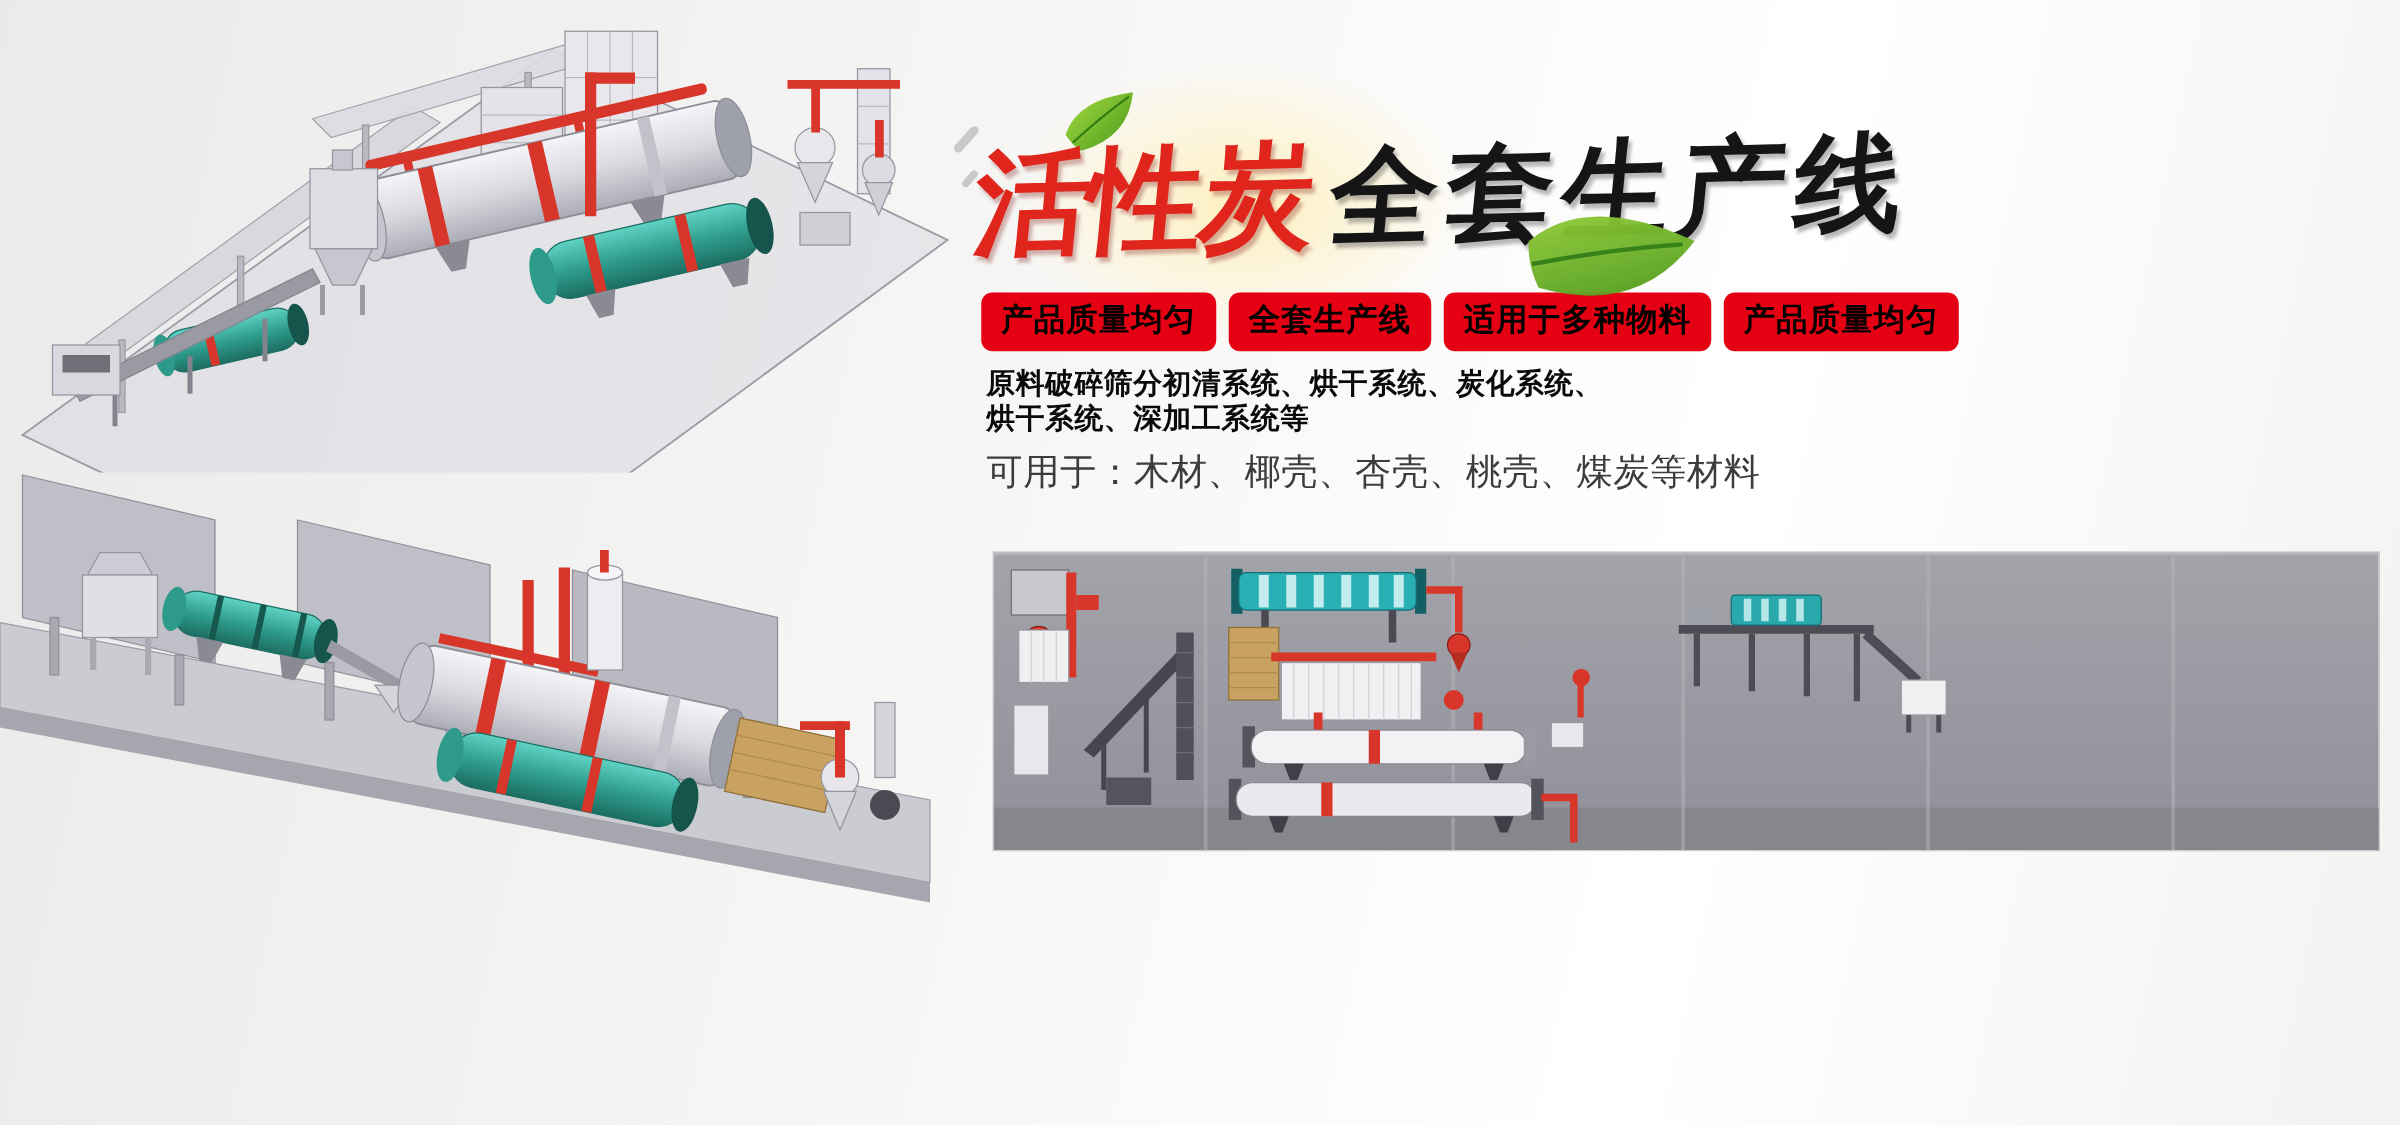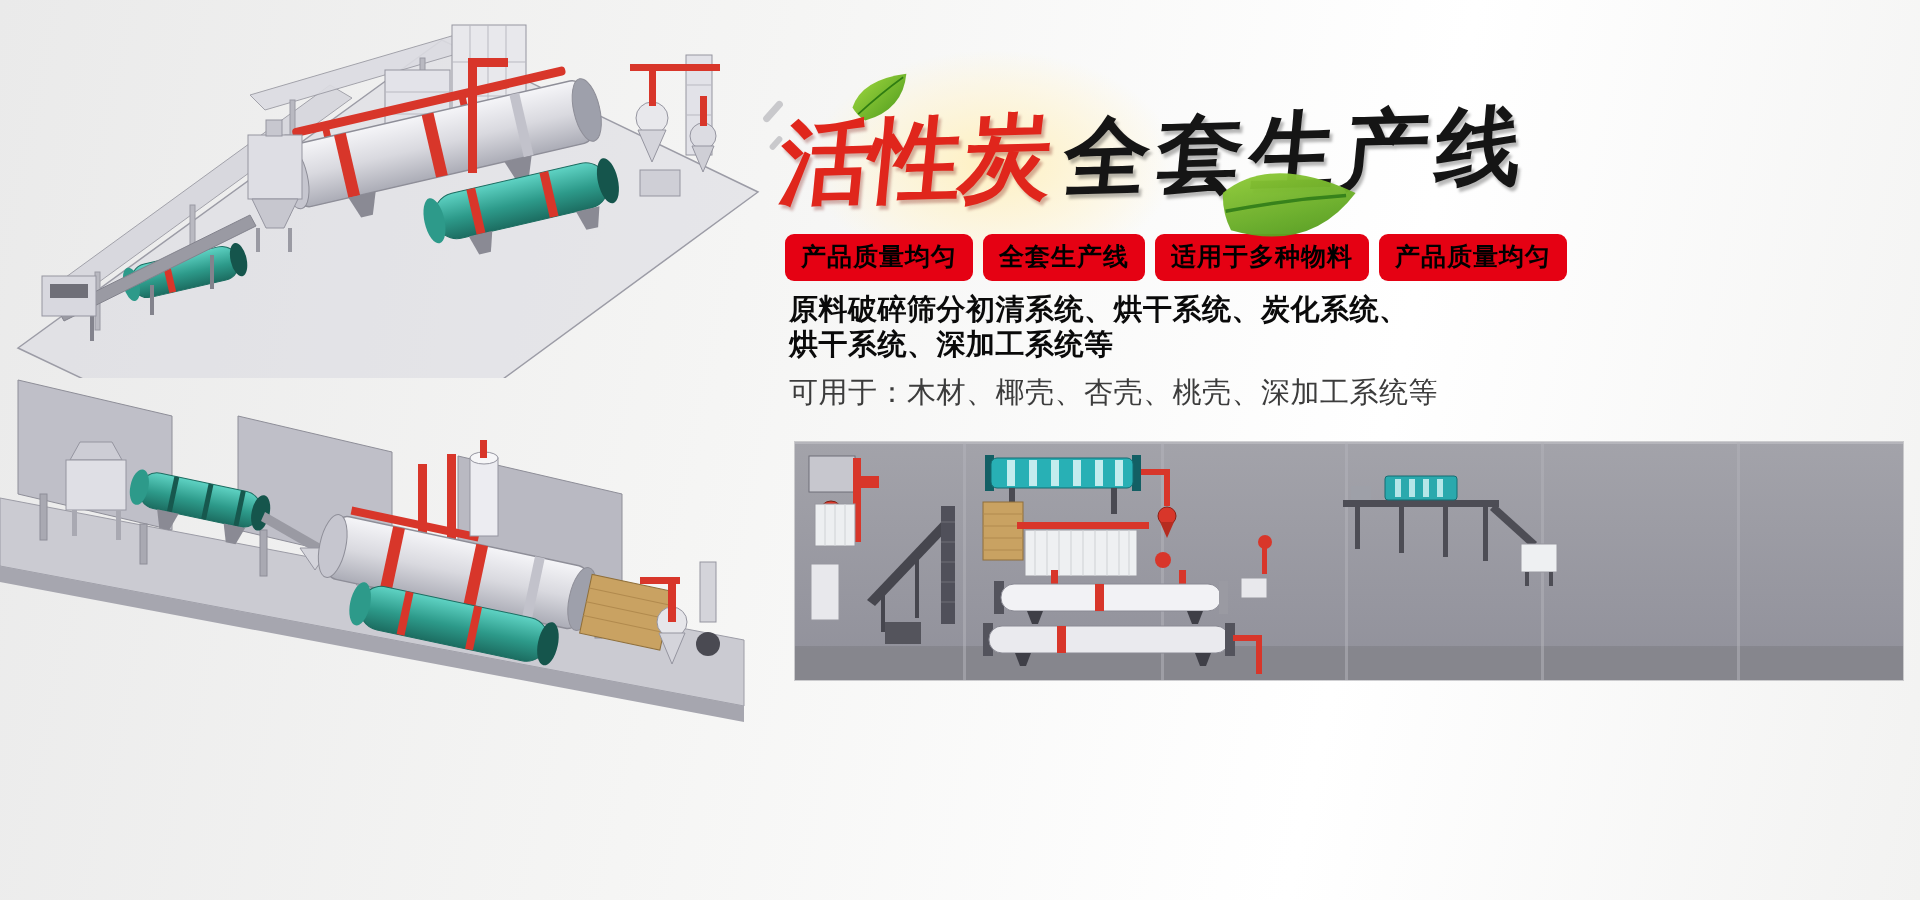--- a/index.html
+++ b/index.html
@@ -23,21 +23,21 @@
   .leaf-big{left:1216px;top:158px;width:138px;height:96px;transform:rotate(18deg);z-index:3;opacity:.96}
   .title{position:absolute;left:780px;top:92px;white-space:nowrap;transform:rotate(-1.5deg);z-index:2;font-weight:bold}
   .t-red{display:inline-block;font-size:92px;color:#e0261c;transform:skewX(-7deg);letter-spacing:-2px;
     text-shadow:3px 4px 3px rgba(120,10,5,.3)}
   .t-black{display:inline-block;font-size:86px;color:#151515;transform:skewX(-7deg);margin-left:14px;letter-spacing:7px;
     text-shadow:3px 4px 3px rgba(0,0,0,.28)}
   .badges{position:absolute;left:785px;top:234px;display:flex;gap:10px;z-index:2}
   .badge{background:#e50113;color:#000000;font-size:25px;font-weight:bold;line-height:1;
     padding:10px 16px 12px;border-radius:9px;letter-spacing:1px;white-space:nowrap}
   .desc{position:absolute;left:789px;top:292px;z-index:2}
-  .desc .d-bold{font-size:29px;font-weight:bold;color:#0a0a0a;line-height:1.22;letter-spacing:.5px}
+  .desc .d-bold{font-size:23px;font-weight:bold;color:#0a0a0a;line-height:1.22;letter-spacing:.5px}
   .desc .d-normal{font-size:29px;color:#3c3c3c;margin-top:10px;letter-spacing:.5px}
   .panorama{position:absolute;left:795px;top:442px;width:1108px;height:238px;
     box-shadow:0 0 0 1px rgba(120,120,128,.35);z-index:2}
   .panorama svg{display:block;width:100%;height:100%}
 </style>
 </head>
 <body>
 
 <div class="stage">
 
@@ -268,21 +268,21 @@
   <div class="badges">
     <span class="badge">产品质量均匀</span>
     <span class="badge">全套生产线</span>
     <span class="badge">适用于多种物料</span>
     <span class="badge">产品质量均匀</span>
   </div>
 
   <div class="desc">
     <p class="d-bold">原料破碎筛分初清系统、烘干系统、炭化系统、</p>
     <p class="d-bold">烘干系统、深加工系统等</p>
-    <p class="d-normal">可用于：木材、椰壳、杏壳、桃壳、深加工系统等</p>
+    <p class="d-normal">可用于：木材、椰壳、杏壳、桃壳、煤炭等材料</p>
   </div>
 
   <div class="panorama">
     <svg viewBox="0 0 1108 238" xmlns="http://www.w3.org/2000/svg">
       <defs>
         <linearGradient id="pBg" x1="0" y1="0" x2="0" y2="1">
           <stop offset="0" stop-color="#a3a3aa"></stop>
             <stop offset="1" stop-color="#90909a"></stop>
         </linearGradient>
       </defs>

